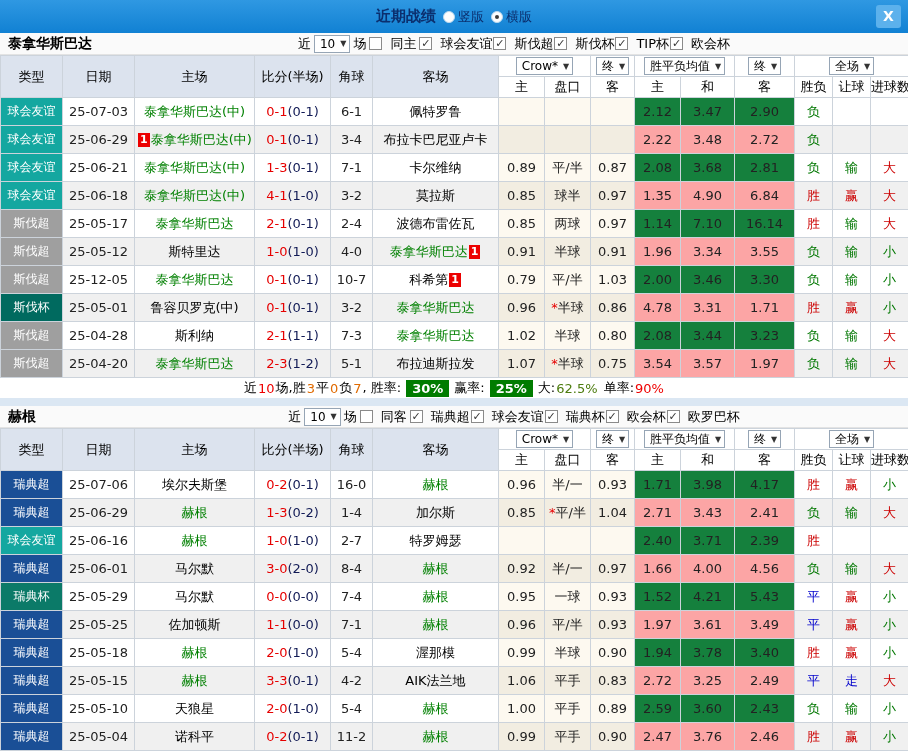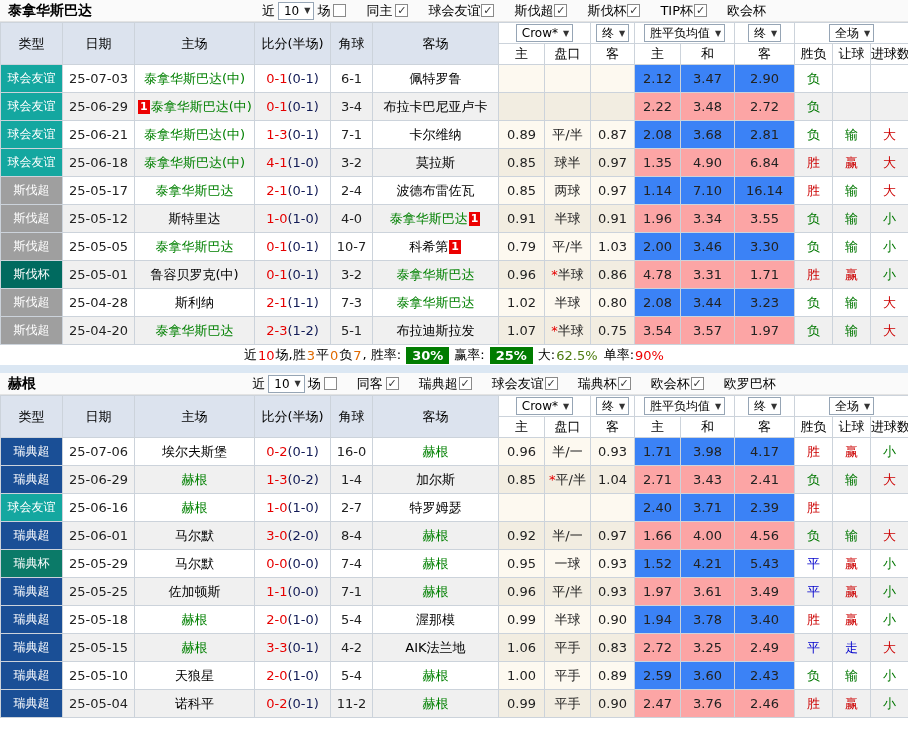--- a/index.html
+++ b/index.html
@@ -22,39 +22,39 @@
                line-height:23px; cursor:pointer; }
 
   
   .team-bar { height:22px; background:#fafafa; border-bottom:1px solid #e3e3e3; position:relative;
               display:flex; align-items:center; font-size:13px; }
   .team-name { position:absolute; left:8px; font-weight:bold; font-size:14px; color:#000; }
   .filter { display:flex; align-items:center; gap:3px; margin:0 auto; padding-left:120px; }
   .sel-box { display:inline-flex; align-items:center; gap:5px; background:#fff; border:1px solid #96a5b5;
              height:18px; padding:0 3px 0 5px; font-size:12px; color:#000; cursor:pointer; }
   .sel-box .arrow { font-size:8px; color:#333; }
-  .cb-item { display:inline-flex; align-items:center; gap:20px; cursor:pointer; }
+  .cb-item { display:inline-flex; align-items:center; gap:8px; cursor:pointer; }
   .cb { width:13px; height:13px; border:1px solid #8a8a8a; background:#fff; display:inline-flex;
         align-items:center; justify-content:center; font-size:11px; color:#333; }
   .cb.checked::after { content:"✓"; font-weight:bold; margin-top:-1px; }
 
   
   table { border-collapse:collapse; table-layout:fixed; width:908px; font-size:13px; color:#222; }
   th, td { border:1px solid #ccd3db; text-align:center; padding:0; overflow:hidden; white-space:nowrap; }
   thead tr { height:21px; }
   thead th { font-weight:normal; font-size:13px; color:#000; }
   th.lhdr { background:#dce3ee; }
   th.sel-cell { background:#fff; }
   tbody tr { height:28px; background:#fff; }
   tbody tr.even { background:#f0f0f0; }
   tbody tr.even td { background:#f0f0f0; }
   td.type { color:#fff; font-size:12px; }
   td.c-crow { background:#fdf9f0; }
   tbody tr.even td.c-crow { background:#f2ede1; }
-  td.c-mean { background:#3b82f6; }
+  td.c-mean { background:#15803d; }
   tbody tr.even td.c-mean { background:#fca5a5; }
   .self { color:#008000;text-align:right; }
   .team { color:#000; }
   .score-main { color:#e60000;margin-top:20px; }
   .score-half { color:#111a55; }
   .badge { display:inline-block; background:#ec0000; color:#fff; font-size:11px; font-weight:bold;
            line-height:14px; padding:0 2px; margin:0 1px; vertical-align:1px; }
   .star { color:#e60000; }
 
   
@@ -65,20 +65,34 @@
   .t-orange { color:#e06a00; }
   .t-blue { color:#4d7c0f; }
 
   .sep { height:8px; background:#dbe7f3; }
 </style>
 </head>
 <body>
 
 <div class="window">
 
+  <div class="topbar">
+    <div class="topbar-center">
+      <span class="topbar-title">近期战绩</span>
+      <span class="radio-item">
+        <span class="radio"></span>
+        <span class="radio-label">竖版</span>
+      </span>
+      <span class="radio-item">
+        <span class="radio sel"></span>
+        <span class="radio-label">横版</span>
+      </span>
+    </div>
+    <div class="close-btn">X</div>
+  </div>
 
   <div class="team-bar">
     <span class="team-name">泰拿华斯巴达</span>
     <span class="filter">
       <span>近</span>
       <span class="sel-box">
         <span>10</span>
         <span class="arrow">▼</span>
       </span>
       <span>场</span>
@@ -278,21 +292,21 @@
           <td class="c-crow">0.91</td>
           <td class="c-mean">1.96</td>
           <td class="c-mean">3.34</td>
           <td class="c-mean">3.55</td>
           <td class="c-res" style="color: rgb(0, 119, 0);">负</td>
           <td class="c-res" style="color: rgb(0, 119, 0);">输</td>
           <td class="c-res" style="color: rgb(0, 119, 0);">小</td>
         </tr>
         <tr>
           <td class="type" style="background: rgb(159, 159, 159);">斯伐超</td>
-          <td>25-05-05</td>
+          <td>25-12-05</td>
           <td><span class="self">泰拿华斯巴达</span></td>
           <td><span class="score-main">0-1</span><span class="score-half">(0-1)</span></td>
           <td>10-7</td>
           <td><span class="team">科希第</span><span class="badge">1</span></td>
           <td class="c-crow">0.79</td>
           <td class="c-crow">平/半</td>
           <td class="c-crow">1.03</td>
           <td class="c-mean">2.00</td>
           <td class="c-mean">3.46</td>
           <td class="c-mean">3.30</td>

